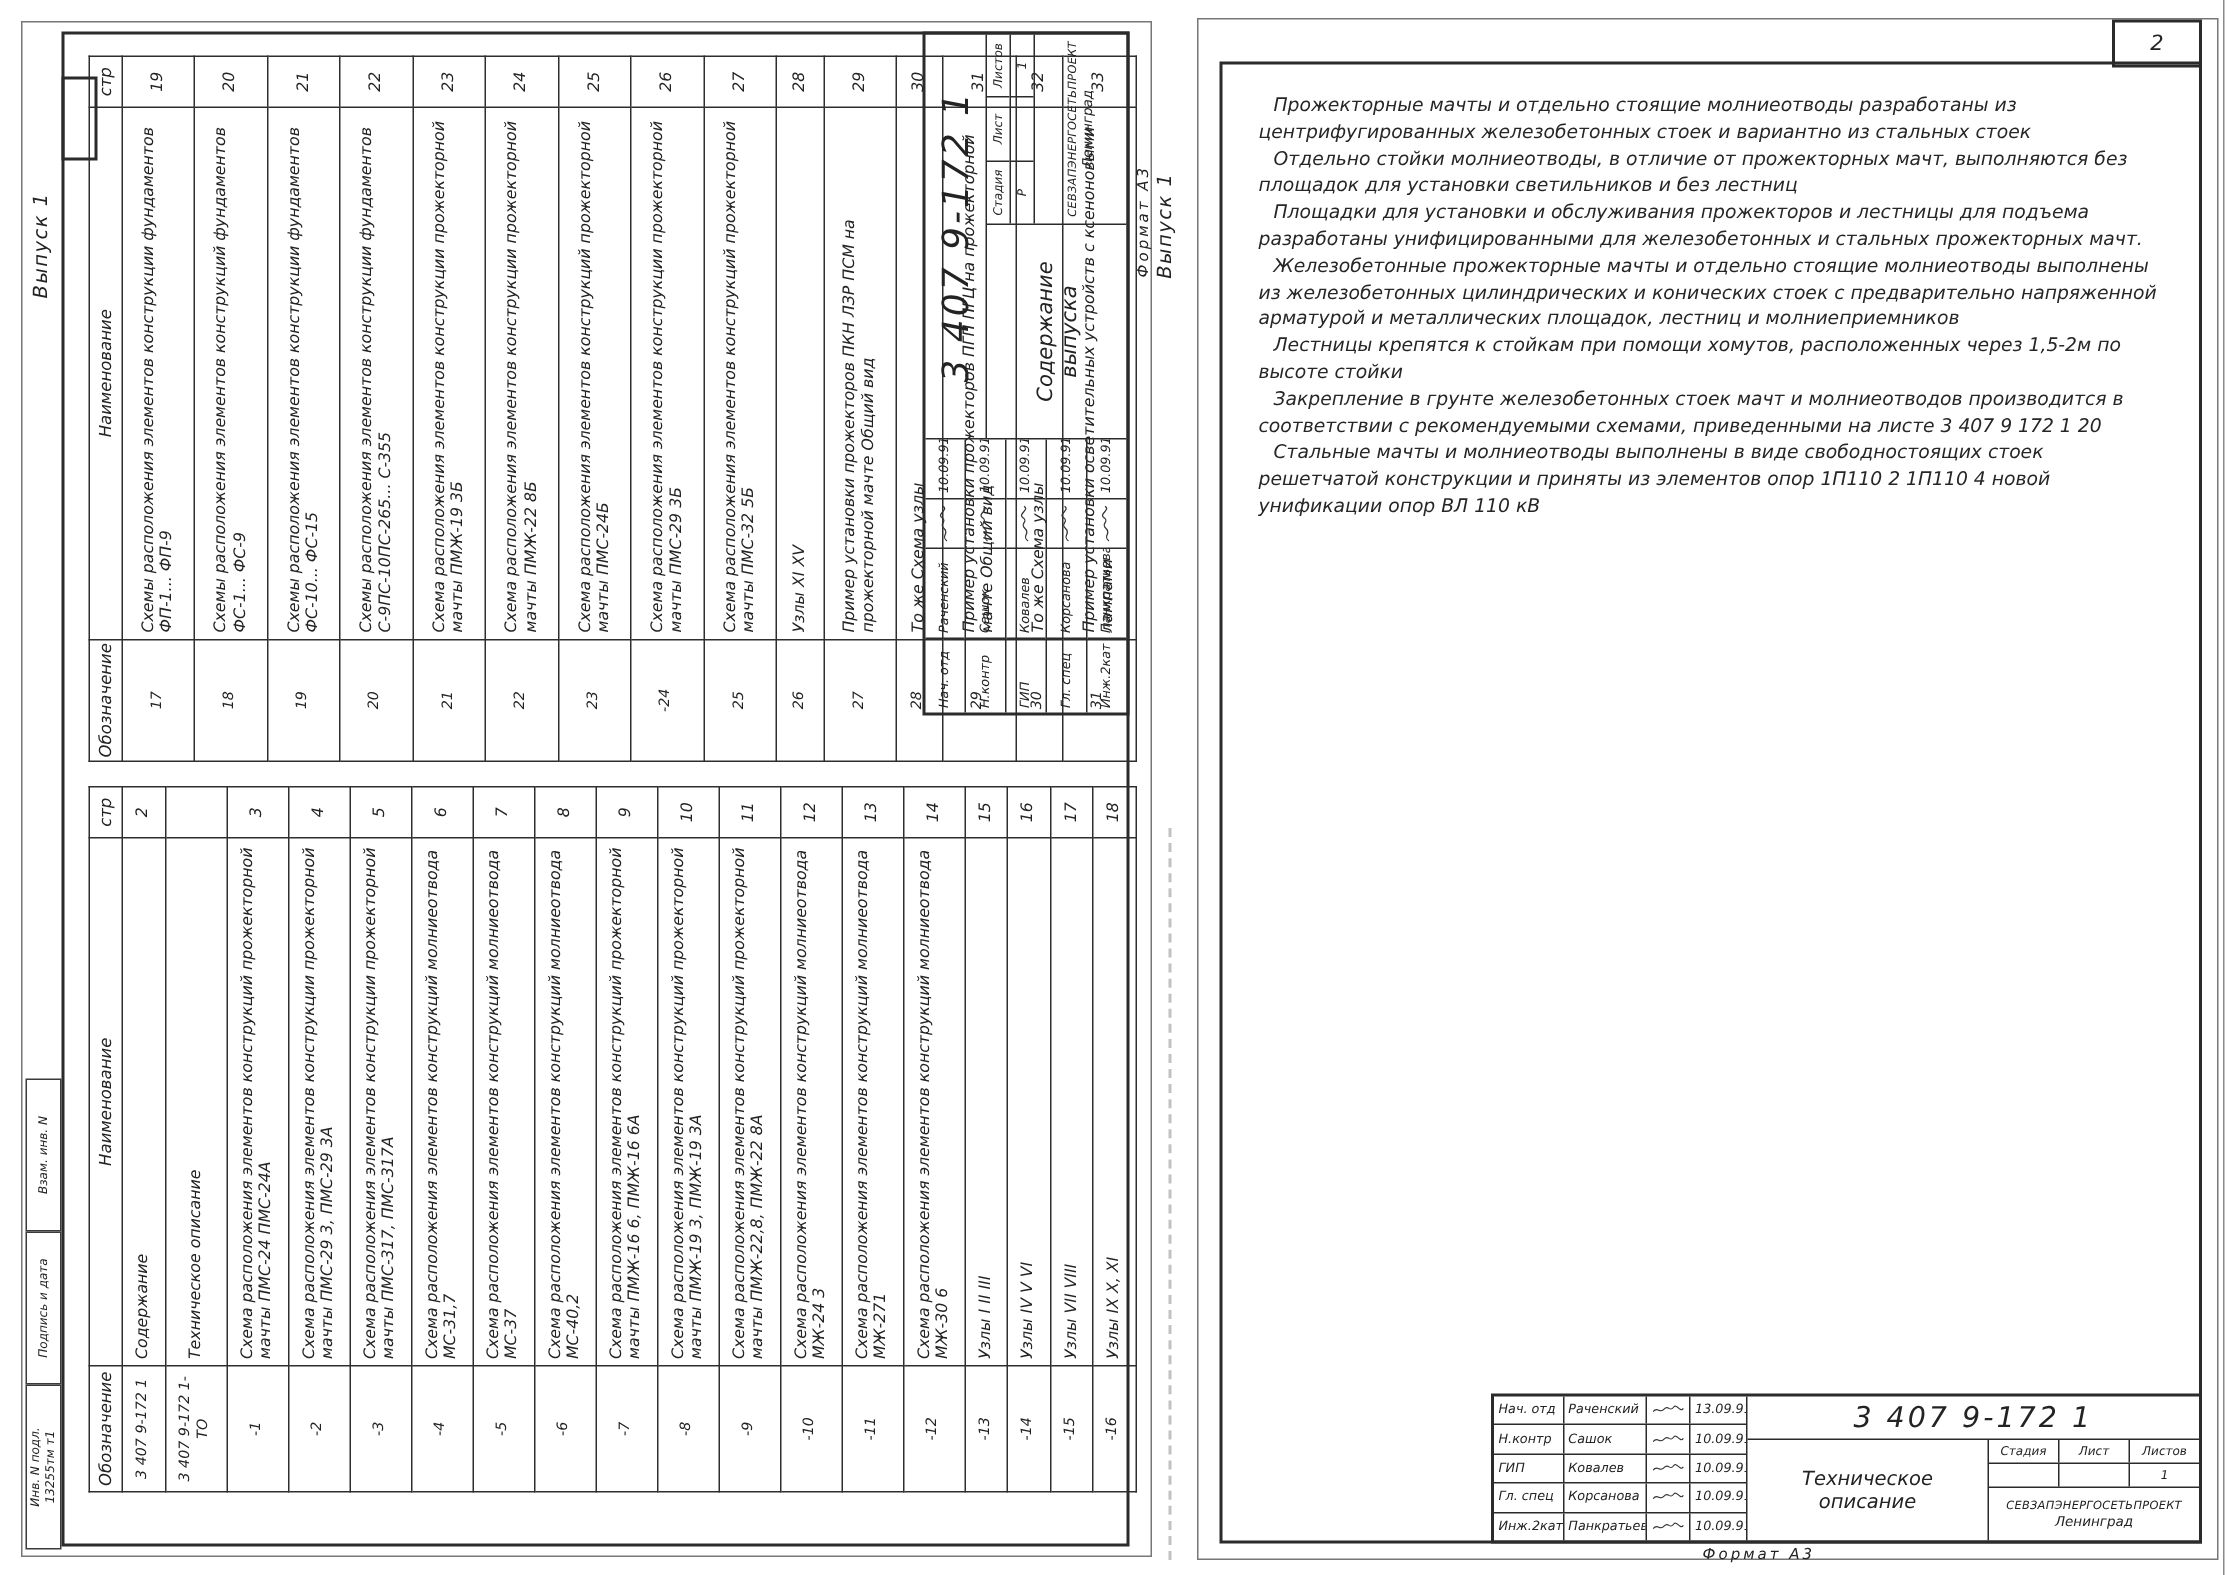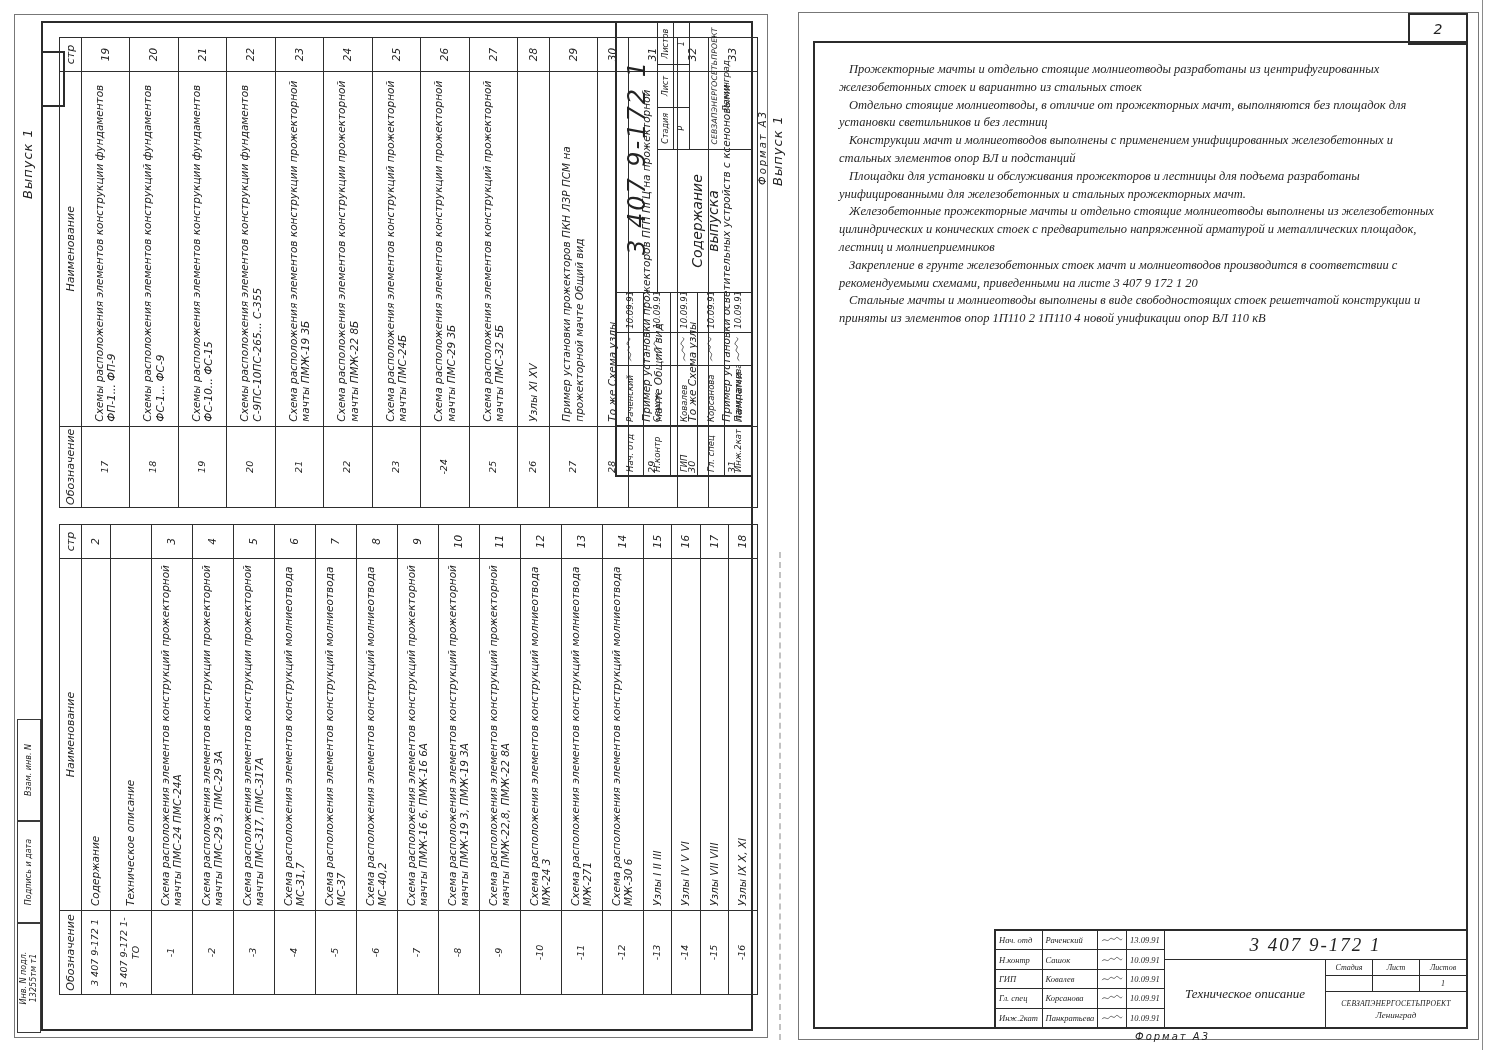--- a/index.html
+++ b/index.html
@@ -57,21 +57,21 @@
   .orgcell { flex:1; display:flex; flex-direction:column; align-items:center;
              justify-content:center; font-style:italic; text-align:center; }
   .org-name { font-size:7.6px; letter-spacing:.2px; }
   .org-city { font-size:9px; margin-top:2px; }
   .format-label { position:absolute; font-size:10px; font-style:italic; letter-spacing:2px; }
 
   
   .page-right { position:absolute; left:798px; top:12px; width:679px; height:1026px;
                 border:1px solid #777; }
   .frame2 { position:absolute; left:14px; top:28px; right:10px; bottom:10px;
-            border:2px solid #2b2b2b;font-family:Liberation Serif, serif; }
+            border:2px solid #2b2b2b; }
   .pagenum-box { position:absolute; top:0px; right:10px; width:56px; height:28px;
                  border:2px solid #2b2b2b; display:flex; align-items:center;
                  justify-content:center; font-style:italic; font-size:14px; }
   .bodytext { position:absolute; left:24px; top:18px; right:22px; }
   .bodytext p { margin:0; text-indent:10px; font-style:italic; font-size:12.5px;
                 line-height:17.8px; color:#262626; }
   .rot-label { position:absolute; width:22px; height:110px; display:flex; align-items:center;
                justify-content:center; }
   .rot-label > span { transform:rotate(-90deg); white-space:nowrap; font-style:italic;
                       font-size:13px; letter-spacing:1px; }
@@ -437,29 +437,29 @@
   <div class="page-right">
     <div class="pagenum-box">
       <span>2</span>
     </div>
     <div class="frame2">
       <div class="bodytext">
 
           <p>Прожекторные мачты и отдельно стоящие молниеотводы разработаны из центрифугированных железобетонных стоек и вариантно из стальных стоек</p>
 
 
-          <p>Отдельно стоящие молниеотводы, в отличие от прожекторных мачт, выполняются без площадок для установки светильников и без лестниц</p>
-
-          <p>Конструкции мачт и молниеотводов выполнены с применением унифицированных железобетонных и стальных элементов опор ВЛ и подстанций</p>
+          <p>Отдельно стойки молниеотводы, в отличие от прожекторных мачт, выполняются без площадок для установки светильников и без лестниц</p>
+
 
           <p>Площадки для установки и обслуживания прожекторов и лестницы для подъема разработаны унифицированными для железобетонных и стальных прожекторных мачт.</p>
 
           <p>Железобетонные прожекторные мачты и отдельно стоящие молниеотводы выполнены из железобетонных цилиндрических и конических стоек с предварительно напряженной арматурой и металлических площадок, лестниц и молниеприемников</p>
 
 
+          <p>Лестницы крепятся к стойкам при помощи хомутов, расположенных через 1,5-2м по высоте стойки</p>
 
           <p>Закрепление в грунте железобетонных стоек мачт и молниеотводов производится в соответствии с рекомендуемыми схемами, приведенными на листе 3 407 9  172 1  20</p>
 
           <p>Стальные мачты и молниеотводы выполнены в виде свободностоящих стоек решетчатой конструкции и приняты из элементов опор 1П110 2   1П110 4 новой унификации опор ВЛ 110 кВ</p>
 
         </div>
 
       <div class="stamp" style="width:470px;height:96px">
         <div class="sigblock" style="width:168px">
 

